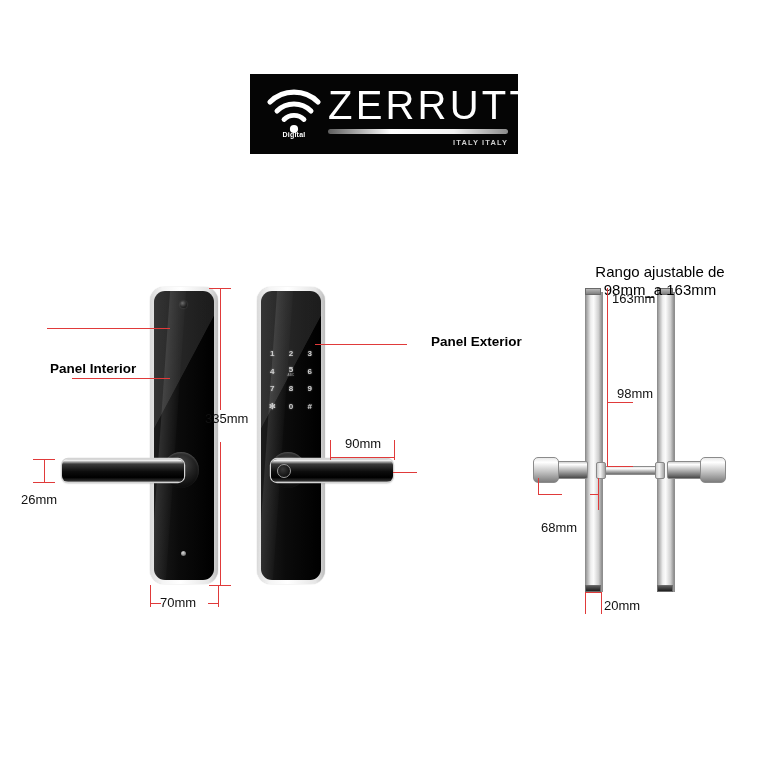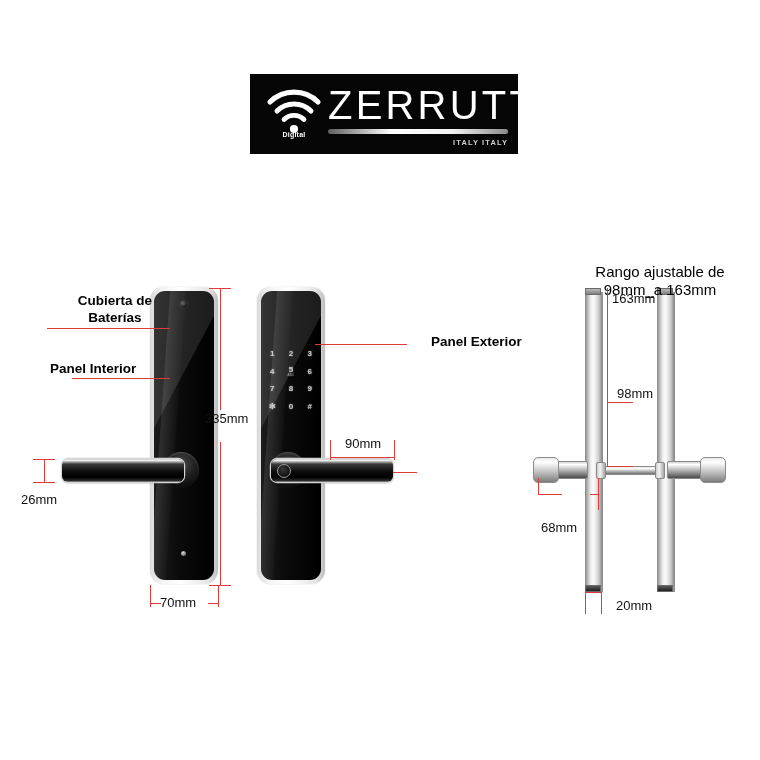--- a/index.html
+++ b/index.html
@@ -328,22 +328,20 @@
 
   <div class="spindle" style="left:600px; top:466px; width:62px;"></div>
   <div class="spindle-block" style="left:596px; top:462px;"></div>
   <div class="spindle-block" style="left:655px; top:462px;"></div>
 
   <div class="knob-neck" style="left:552px; top:461px; width:36px;"></div>
   <div class="knob-cap" style="left:533px; top:457px;"></div>
   <div class="knob-neck" style="left:667px; top:461px; width:36px;"></div>
   <div class="knob-cap" style="left:700px; top:457px;"></div>
 
-  <div class="callout" style="left:55px; top:292px; width:120px; text-align:center;">Cubierta de
-Baterías</div>
   <div class="lead-h" style="left:47px; top:328px; width:123px;"></div>
 
   <div class="callout" style="left:50px; top:360px;">Panel Interior</div>
   <div class="lead-h" style="left:72px; top:378px; width:98px;"></div>
 
   <div class="callout" style="left:431px; top:333px;">Panel Exterior</div>
   <div class="lead-h" style="left:315px; top:344px; width:92px;"></div>
 
   <div class="lead-h" style="left:393px; top:472px; width:24px;"></div>
 
@@ -382,15 +380,15 @@
   <div class="tick-v" style="left:598px; top:578px; height:-0px; border:none;"></div>
   <div class="lead-v" style="left:598px; top:478px; height:32px;"></div>
   <div class="lead-h" style="left:538px; top:494px; width:24px;"></div>
   <div class="lead-h" style="left:590px; top:494px; width:9px;"></div>
   <div class="tick-v" style="left:538px; top:478px; height:17px;"></div>
   <div class="dim-label" style="left:541px; top:520px;">68mm</div>
 
   <div class="lead-v" style="left:585px; top:592px; height:22px;"></div>
   <div class="lead-v" style="left:601px; top:592px; height:22px;"></div>
   <div class="lead-h" style="left:585px; top:592px; width:17px;"></div>
-  <div class="dim-label" style="left:604px; top:598px;margin-left:12px;">20mm</div>
+  <div class="dim-label" style="left:604px; top:598px;">20mm</div>
 
 </div>
 
 </body></html>

